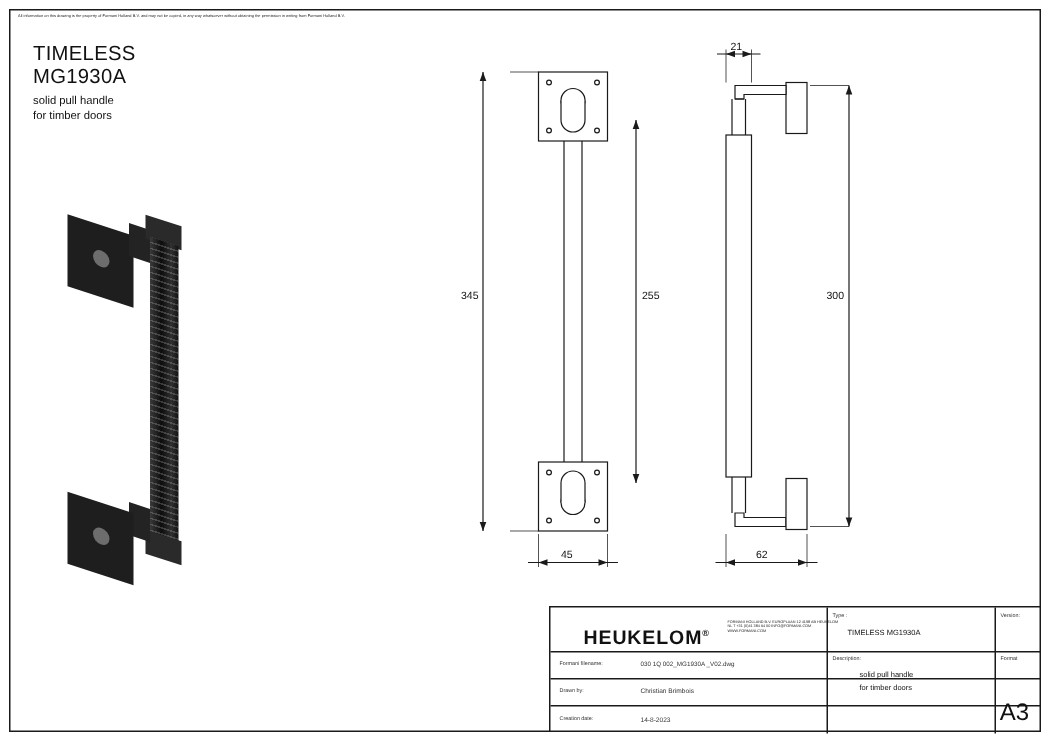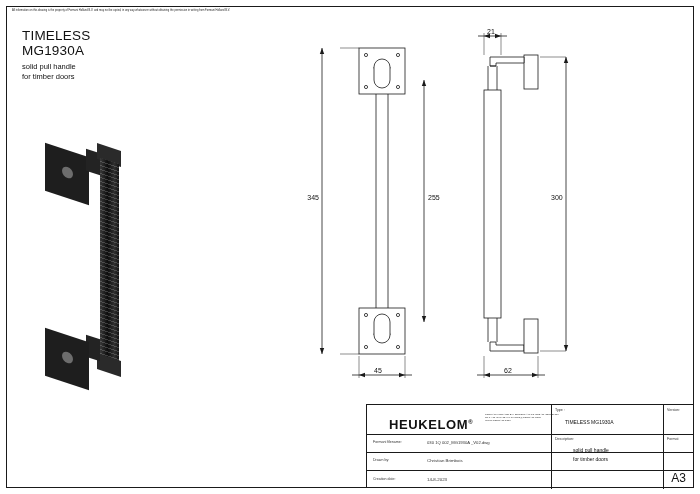--- a/index.html
+++ b/index.html
@@ -119,21 +119,21 @@
     position: absolute; left: 22px; top: 12px;
     font-size: 13px; font-weight: 700; letter-spacing: 0.6px; color: #111;
   }
   .logo sup { font-size: 6px; vertical-align: super; }
   .addr {
     position: absolute; left: 118px; top: 8px; width: 74px;
     font-size: 2.5px; line-height: 3.2px; color: #222;
   }
   .a3 {
     position: absolute; right: 8px; bottom: 3px;
-    font-size: 12px; font-weight: 400; color: #111;
+    font-size: 16px; font-weight: 400; color: #111;
   }
 
   
   .dim {
     position: absolute;
     font-size: 7px;
     color: #111;
   }
   svg.lines { position: absolute; left: 0; top: 0; width: 700px; height: 494px; }
 </style>

